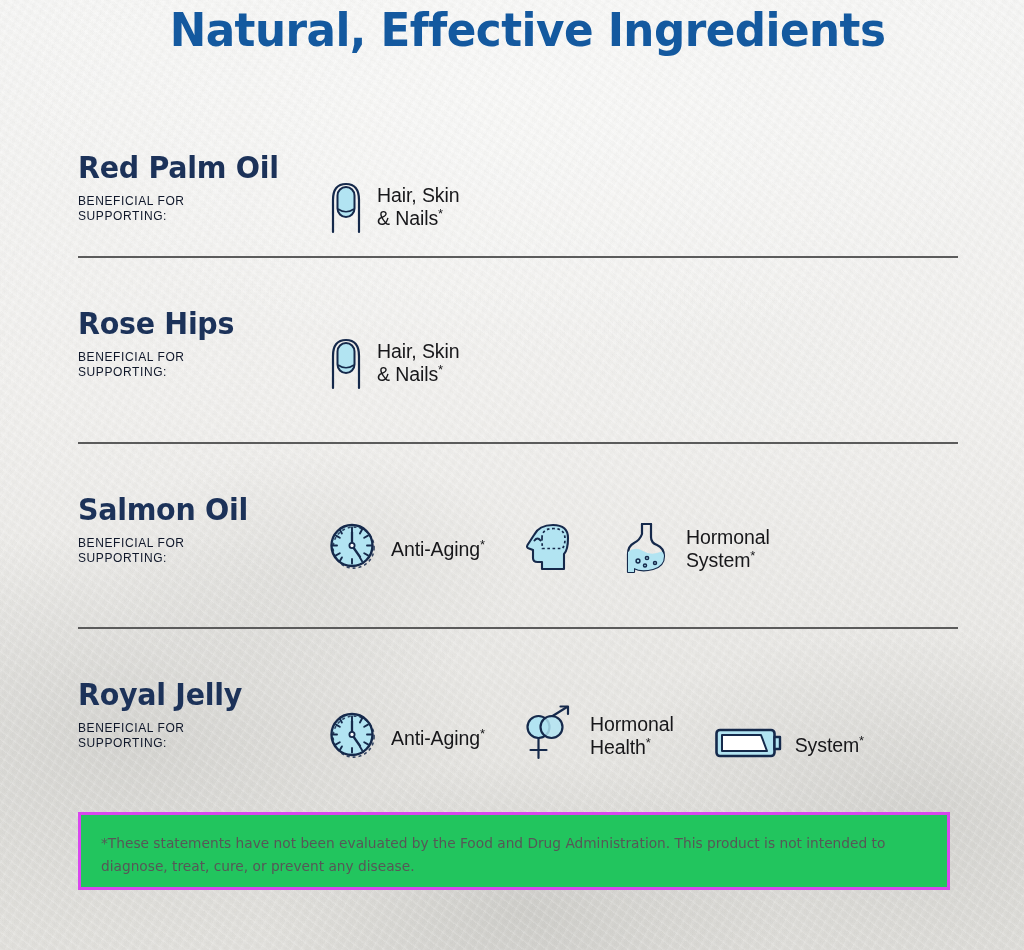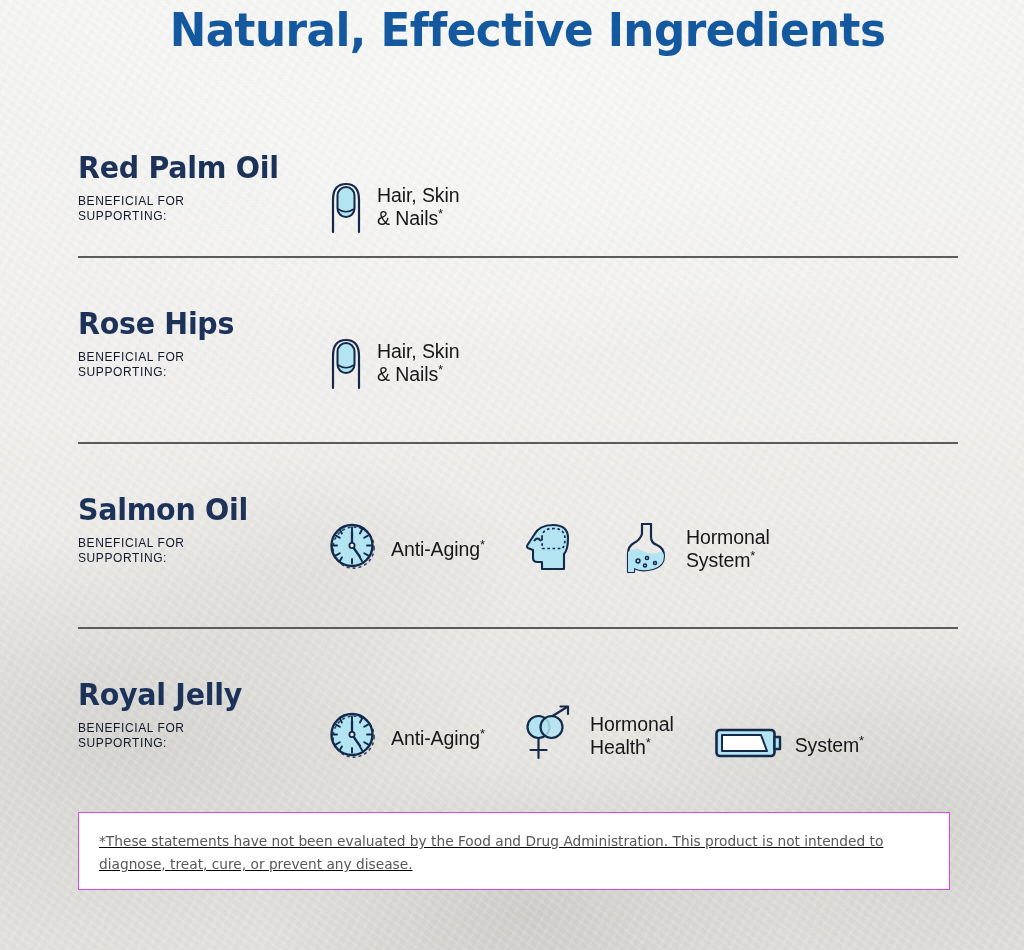--- a/index.html
+++ b/index.html
@@ -148,24 +148,23 @@
   .b-slot-3 { margin-left: 40px; }
 
   
   .disclaimer {
     position: absolute;
     left: 78px;
     top: 812px;
     width: 872px;
     height: 78px;
     box-sizing: border-box;
-    background: #ffffff;
-    border: 1px solid #d946ef;
+    background: #22c55e;
+    border: 3px solid #d946ef;
     padding: 17px 20px 0 20px;
-    text-decoration: underline;
   }
   .disclaimer-text {
     font-family: "DejaVu Sans", sans-serif;
     font-size: 14.3px;
     color: #575757;
     line-height: 1.62;
     transform: scaleX(0.96);
     transform-origin: left top;
     white-space: pre-line;
   }

